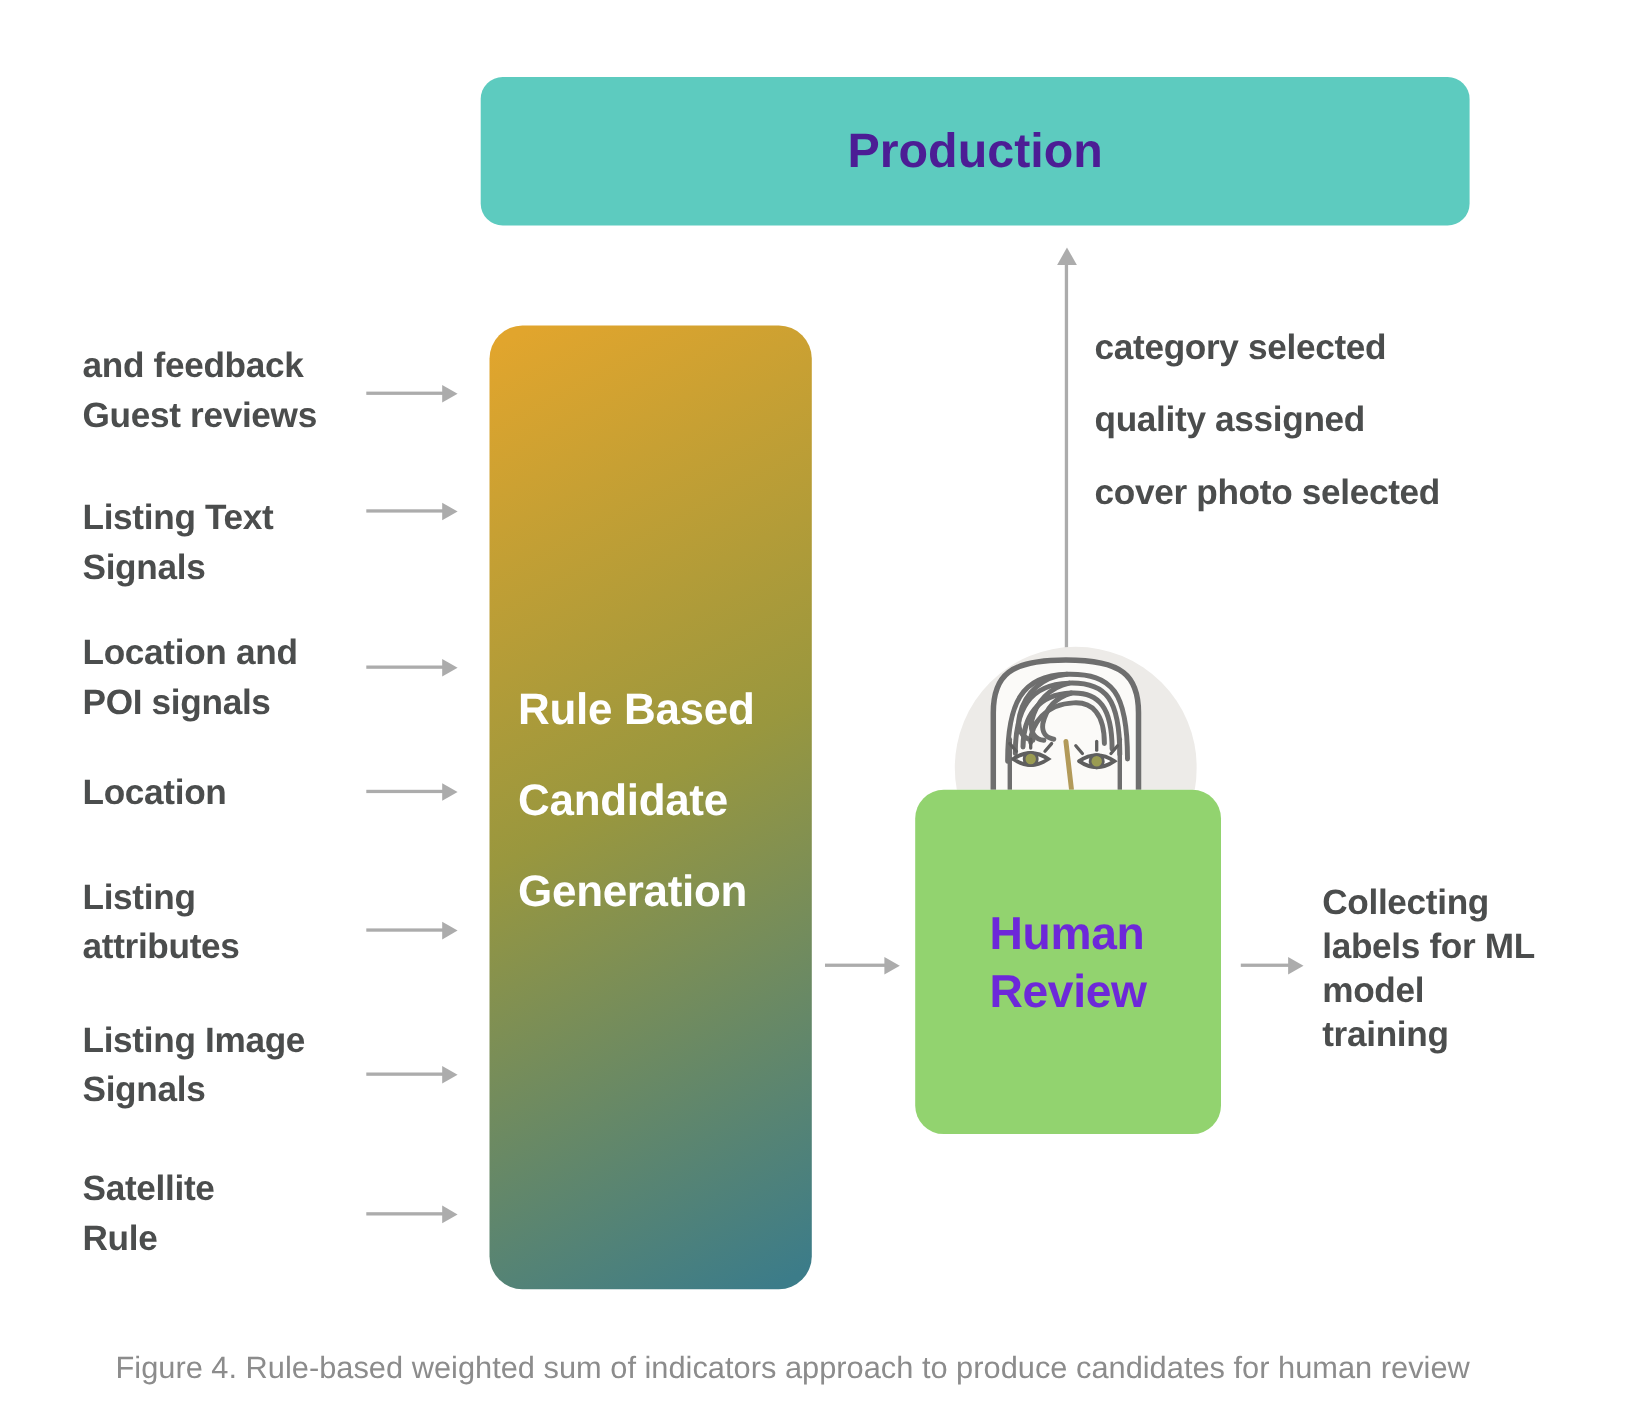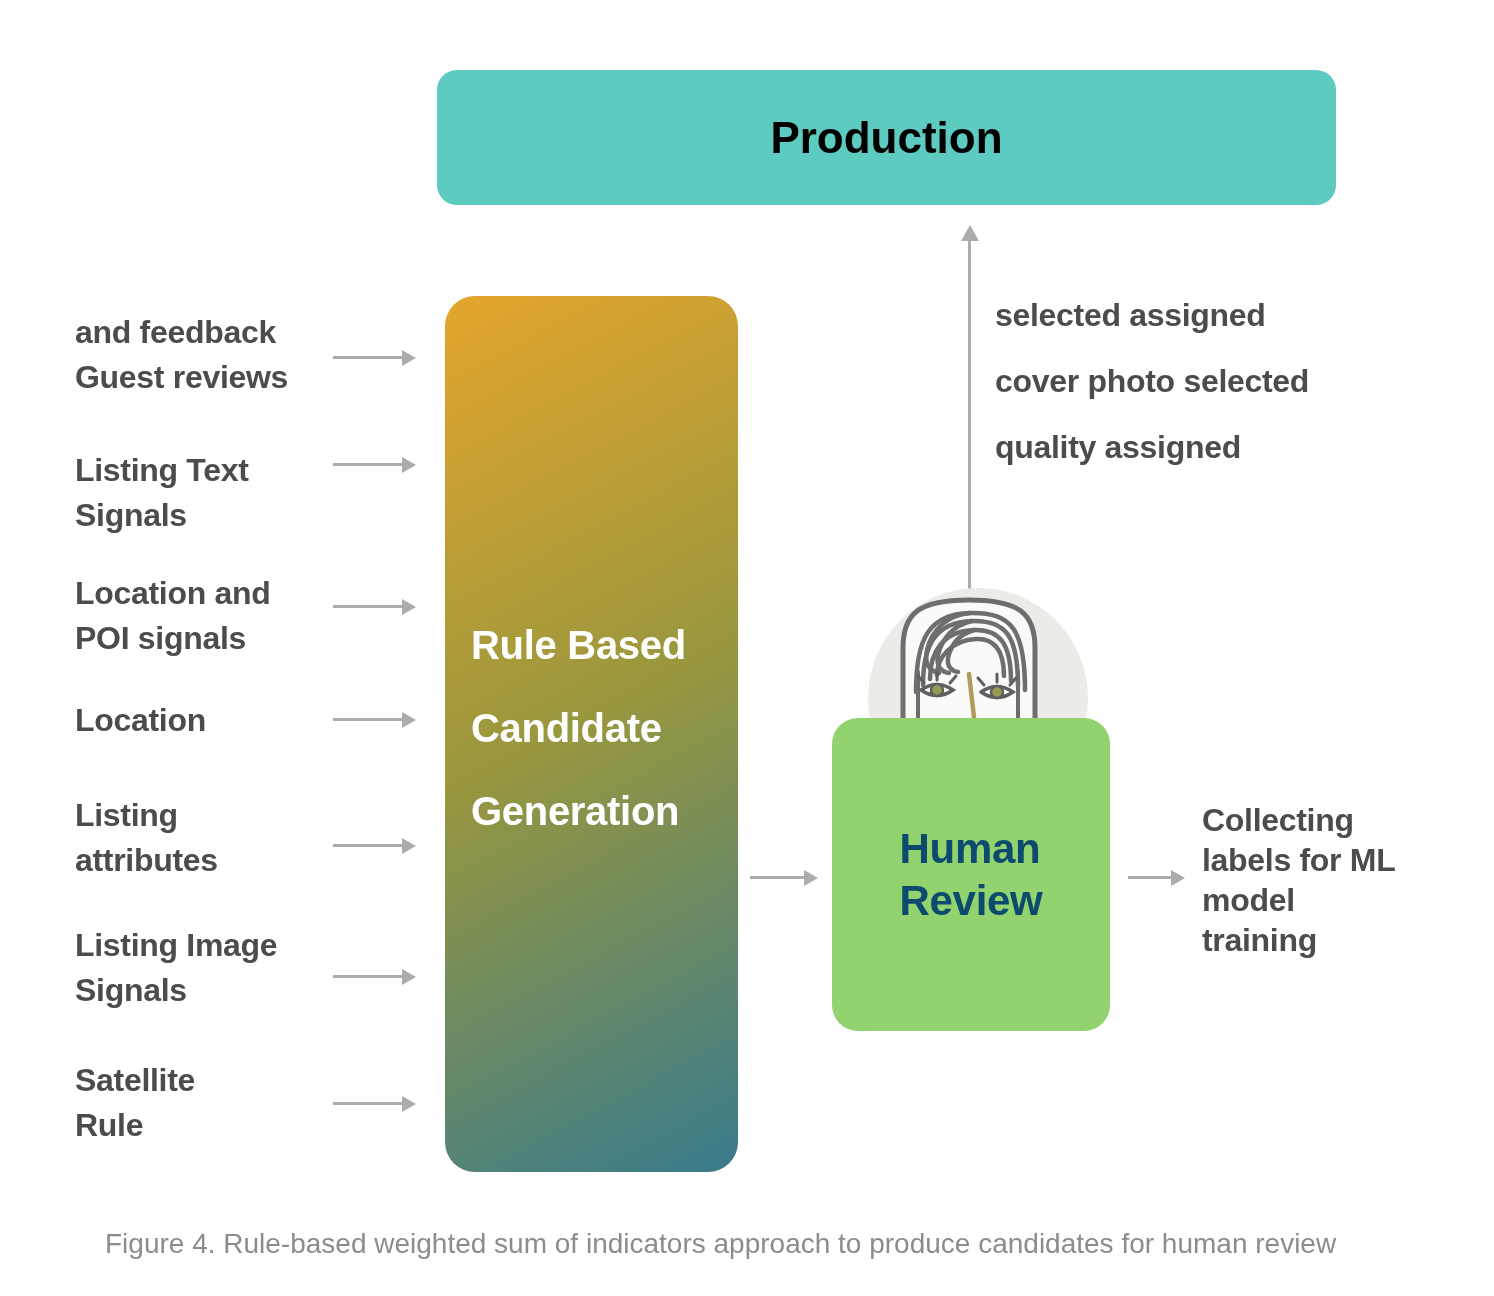--- a/index.html
+++ b/index.html
@@ -12,40 +12,40 @@
     position:relative;width:1494px;height:1296px;background:#ffffff;
     font-family:"Liberation Sans", sans-serif;overflow:hidden;
   }
   
   .production-box{
     position:absolute;left:437px;top:70px;width:899px;height:135px;
     background:var(--teal);border-radius:20px;
     display:flex;align-items:center;justify-content:center;
   }
   .production-box .box-title{
-    color:#000000;font-size:44px;font-weight:bold;letter-spacing:0;
+    color:#4c1d95;font-size:44px;font-weight:bold;letter-spacing:0;
   }
   .candidate-box{
     position:absolute;left:445px;top:296px;width:293px;height:876px;
     border-radius:30px;
     background:linear-gradient(152deg,var(--grad-gold) 2%,var(--grad-olive) 48%,var(--grad-teal) 98%);
   }
   .candidate-text{
     position:absolute;left:26px;top:308px;
     color:#fff;font-size:40px;font-weight:bold;line-height:83px;
     letter-spacing:-0.3px;white-space:nowrap;
   }
   .candidate-text span{display:block;}
   .human-box{
     position:absolute;left:832px;top:718px;width:278px;height:313px;
     background:var(--green);border-radius:26px;z-index:2;
     display:flex;align-items:center;justify-content:center;text-align:left;
   }
   .human-box .box-title{
-    color:#0c4a6e;font-size:42px;font-weight:bold;line-height:52px;letter-spacing:-0.3px;
+    color:#6d28d9;font-size:42px;font-weight:bold;line-height:52px;letter-spacing:-0.3px;
   }
   .human-box .box-title span{display:block;}
   
   .input-label{
     position:absolute;left:75px;color:var(--label-dark);
     font-size:32px;font-weight:bold;line-height:45px;letter-spacing:-0.3px;
     white-space:nowrap;
   }
   .input-label span{display:block;}
   
@@ -174,23 +174,23 @@
   </svg>
 
   <div class="human-box">
     <div class="box-title">
       <span>Human</span>
       <span>Review</span>
     </div>
   </div>
 
   <div class="review-outputs">
-    <span>selected assigned</span>
+    <span>category selected</span>
+    <span>quality assigned</span>
     <span>cover photo selected</span>
-    <span>quality assigned</span>
   </div>
 
   <div class="arrow-right" style="left:1128px;top:876px;width:44px"></div>
 
   <div class="ml-training">
     <span>Collecting</span>
     <span>labels for ML</span>
     <span>model</span>
     <span>training</span>
   </div>

